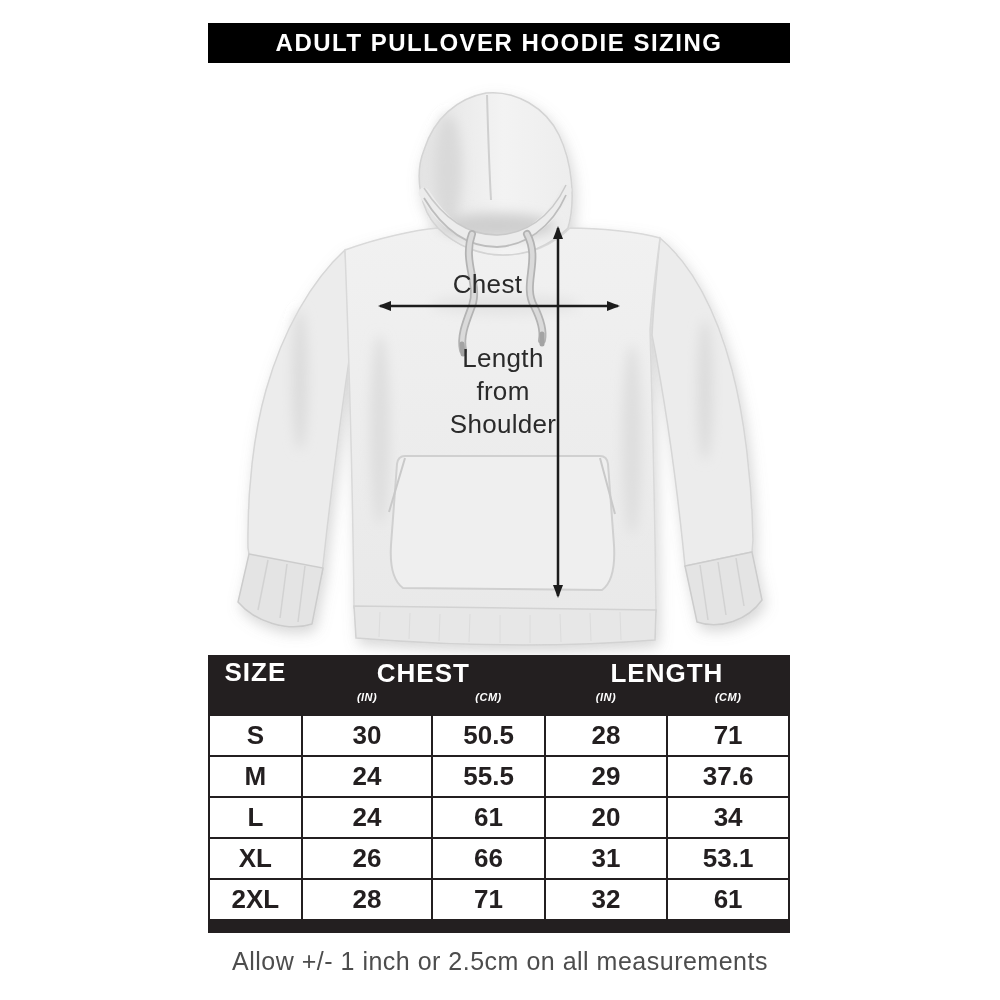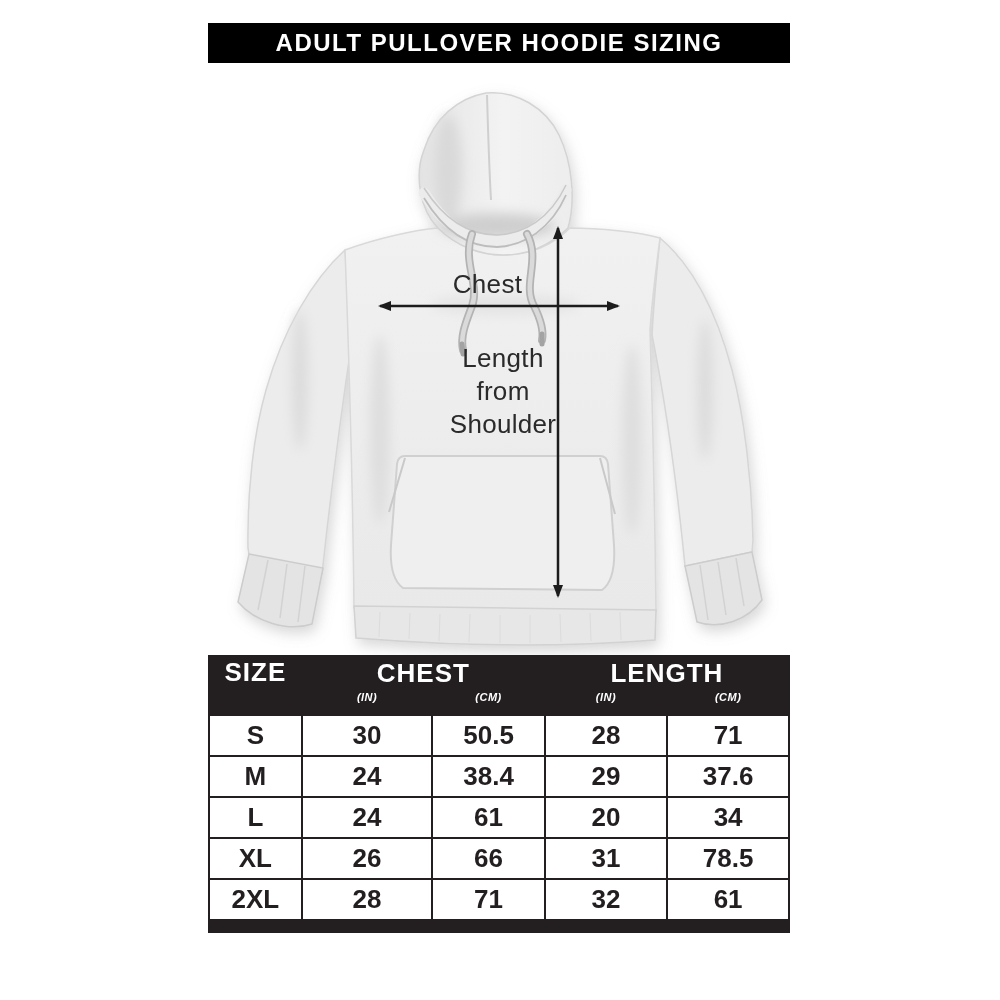--- a/index.html
+++ b/index.html
@@ -159,44 +159,45 @@
         <tr>
           <td>S</td>
           <td>30</td>
           <td>50.5</td>
           <td>28</td>
           <td>71</td>
         </tr>
         <tr>
           <td>M</td>
           <td>24</td>
-          <td>38.4</td>
+          <td>55.5</td>
           <td>29</td>
           <td>37.6</td>
         </tr>
         <tr>
           <td>L</td>
           <td>24</td>
           <td>61</td>
           <td>20</td>
           <td>34</td>
         </tr>
         <tr>
           <td>XL</td>
           <td>26</td>
           <td>66</td>
           <td>31</td>
-          <td>78.5</td>
+          <td>53.1</td>
         </tr>
         <tr>
           <td>2XL</td>
           <td>28</td>
           <td>71</td>
           <td>32</td>
           <td>61</td>
         </tr>
       </tbody>
     </table>
     <div class="bottom-bar"></div>
   </div>
 
+  <div class="footer-note">Allow +/- 1 inch or 2.5cm on all measurements</div>
 
 </div>
 
 </body></html>

